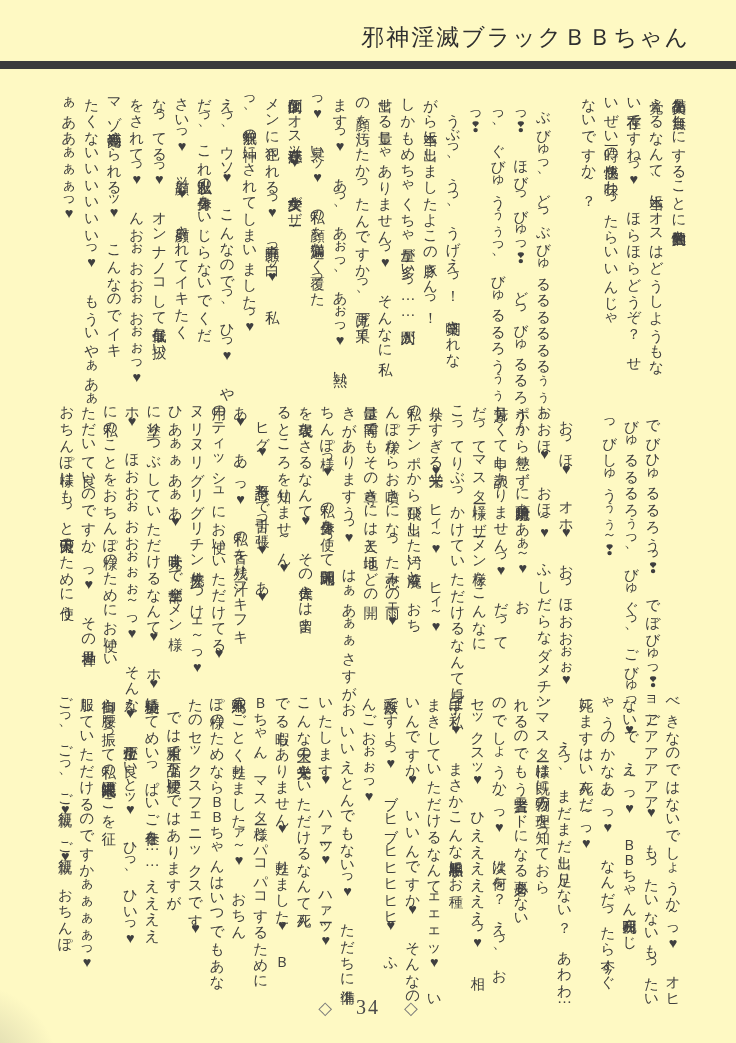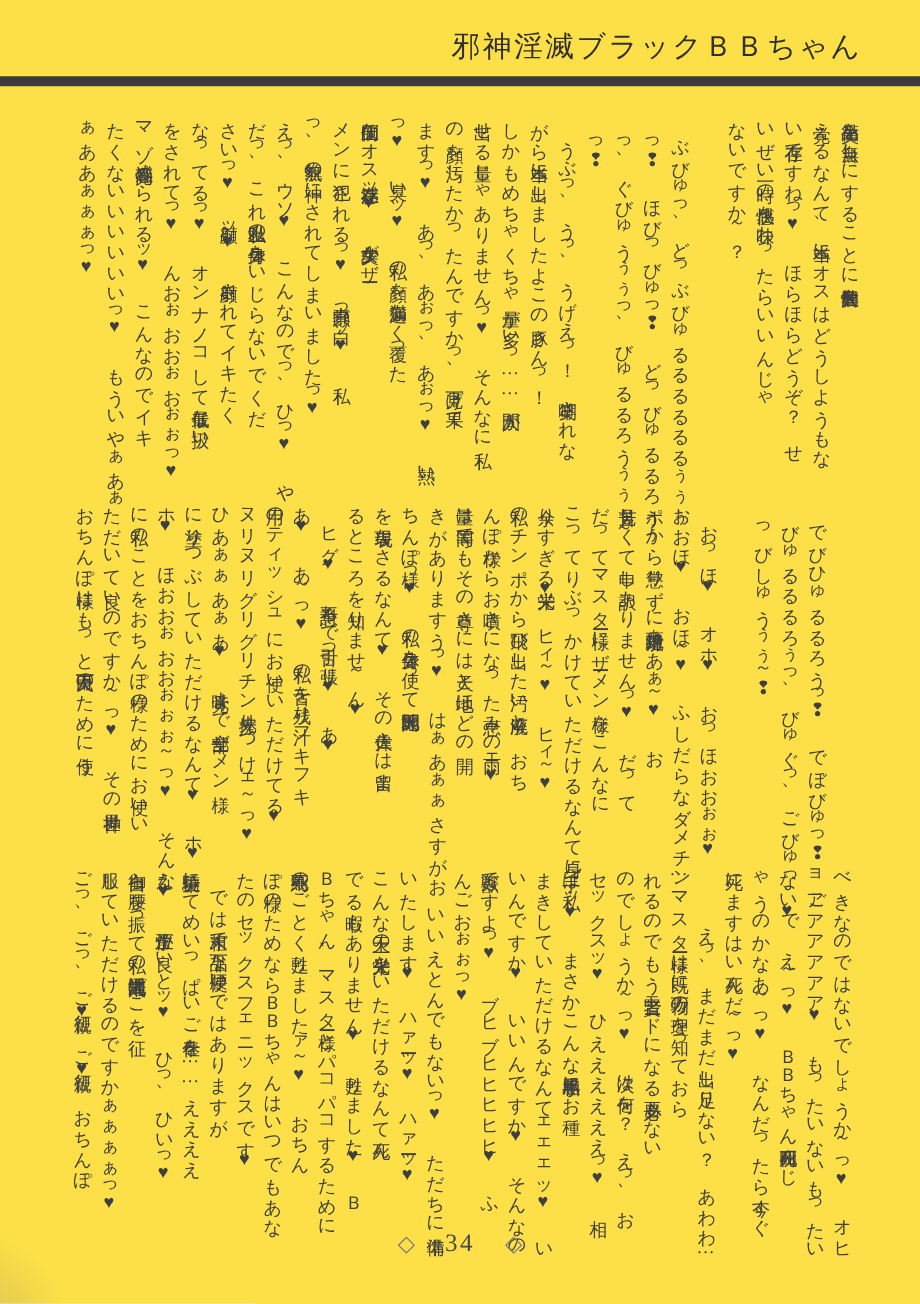--- a/index.html
+++ b/index.html
@@ -1,20 +1,20 @@
 <!DOCTYPE html>
 <html><head>
 <meta charset="utf-8">
 <style>
   * { margin:0; padding:0; box-sizing:border-box; }
   html,body { background:#e8e8e8; }
   .page {
     position:relative;
     width:736px; height:1043px;
-    background:#fde047;
+    background:#fef9c3;
     overflow:hidden;
     font-family:"Liberation Serif","DejaVu Serif",serif;
   }
   .scan-shadow {
     position:absolute; left:-30px; bottom:-30px;
     width:90px; height:90px;
     background:radial-gradient(circle at 0% 100%, rgba(120,120,120,.35), rgba(120,120,120,0) 70%);
     pointer-events:none;
   }
   .title {
@@ -44,21 +44,21 @@
     position:absolute; top:984px; left:0;
     width:736px; text-align:center;
     color:#5a5a5a;
   }
   .folio .diamond {
     font-size:18px; color:#7a7a7a;
     display:inline-block; vertical-align:middle;
   }
   .folio .num {
     font-size:20px; color:#4a4a4a;
-    display:inline-block; margin:0 20px; vertical-align:middle;
+    display:inline-block; margin:12px 20px; vertical-align:middle;
     letter-spacing:2px;
   }
 </style>
 </head>
 <body>
 
 <div class="page">
 
   <div class="title">邪神淫滅ブラックＢＢちゃん</div>
 

